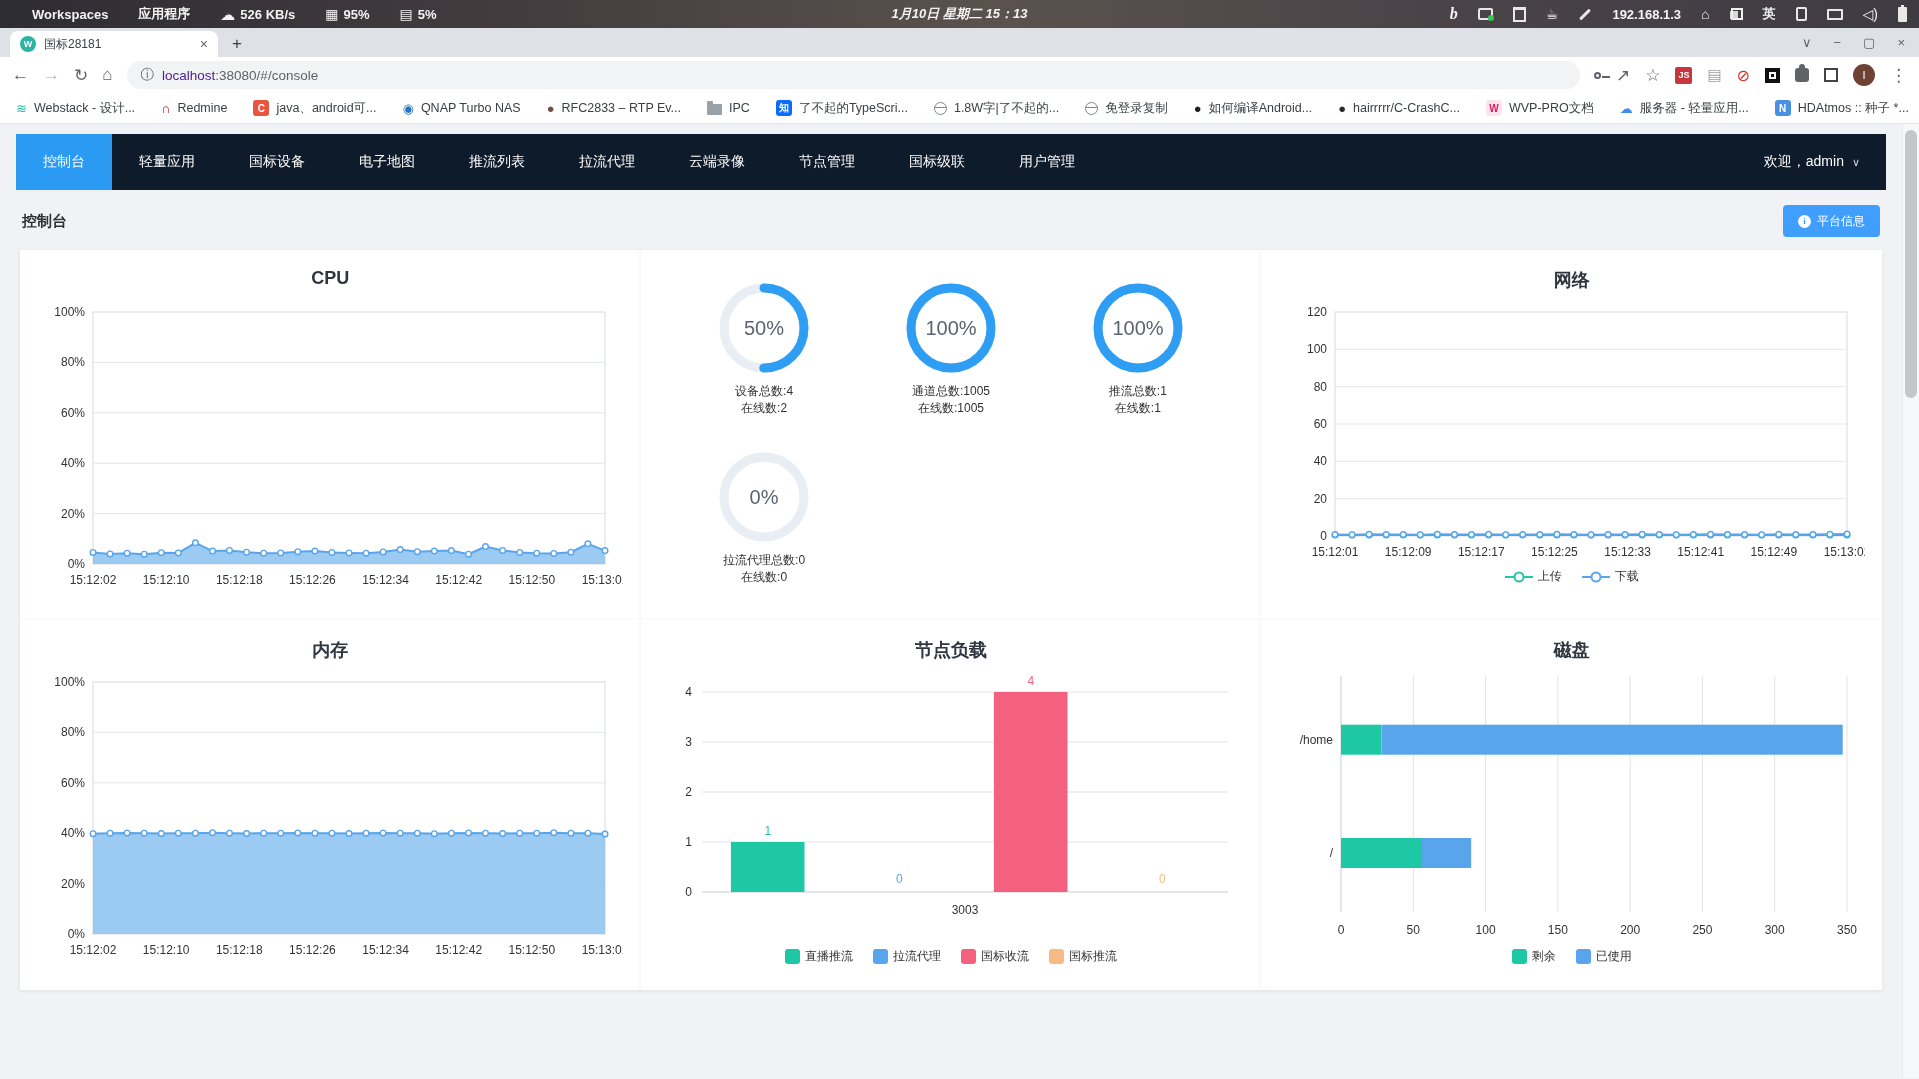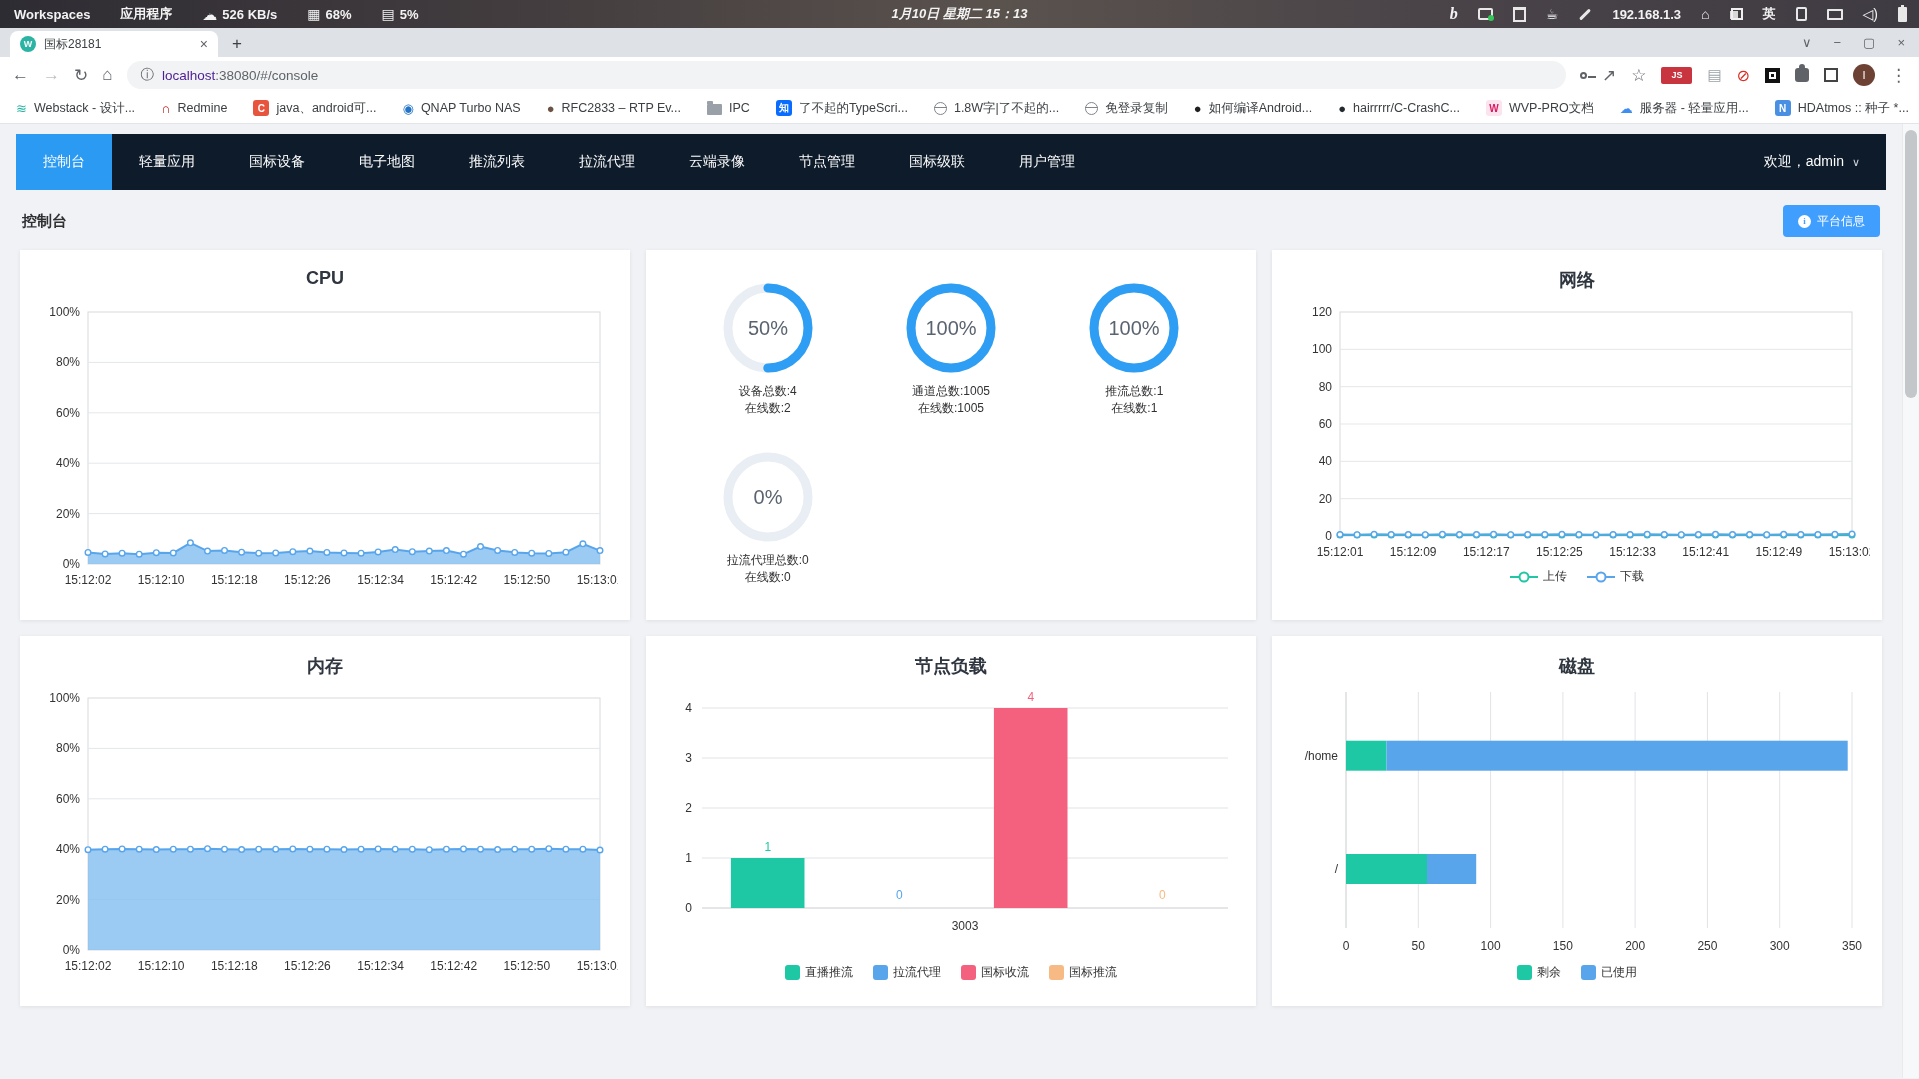--- a/index.html
+++ b/index.html
@@ -8,21 +8,21 @@
     font-family: "Liberation Sans", "DejaVu Sans", sans-serif;
     background: #f0f2f5; font-size: 13px;
   }
   
   .osbar {
     height: 28px; display: flex; align-items: center; position: relative;
     background: linear-gradient(90deg,#2e2c33 0%,#433d3f 28%,#5a524d 52%,#4a4449 74%,#3f3b42 100%);
     color: #f3f3f3; font-size: 13px; font-weight: bold;
   }
   .osbar .grp { display: flex; align-items: center; gap: 8px; }
-  .osbar .left { padding-left: 14px; gap: 30px; }
+  .osbar .left { padding-left: 32px; gap: 30px; }
   .osbar .center { position: absolute; left: 50%; transform: translateX(-50%); font-style: italic; }
   .osbar .right { margin-left: auto; padding-right: 12px; gap: 20px; }
   .osbar .stat { display: flex; align-items: center; gap: 5px; }
   .cloud-dl { position: relative; line-height: 1; font-size: 15px; }
   .cloud-dl .ad { position: absolute; left: 50%; top: 62%; transform: translate(-50%,-50%); font-size: 8px; }
   .os-ic { font-size: 14px; font-weight: normal; line-height: 1; }
   .bing { font-family: "Liberation Serif", serif; font-style: italic; font-weight: bold; font-size: 16px; }
   .shot-ic { width: 15px; height: 12px; border: 2px solid #e8e8e8; border-radius: 2px; position: relative; display: inline-block; }
   .shot-ic::after { content:""; position:absolute; right:-3px; bottom:-3px; width:6px; height:6px; border-radius:50%; background:#35c759; }
   .copy-ic { width: 13px; height: 13px; position: relative; display: inline-block; }
@@ -52,21 +52,21 @@
   
   .addrbar { height: 36px; background:#fff; display:flex; align-items:center; padding:0 12px; gap:14px; color:#5f6368; }
   .addrbar .nav-ic { font-size: 17px; }
   .addrbar .disabled { color:#bdc1c6; }
   .urlpill { flex:1; height:28px; background:#f1f3f4; border-radius:14px; display:flex; align-items:center; gap:8px; padding:0 14px; font-size:13.5px; }
   .urlpill .host { color:#4c1d95; }
   .urlpill .rest { color:#5f6368; }
   .addr-right { display:flex; align-items:center; gap:15px; }
   .key-ic { width:7px; height:7px; border:2px solid #5f6368; border-radius:50%; position:relative; display:inline-block; }
   .key-ic::after { content:""; position:absolute; left:6px; top:2px; width:8px; height:2px; background:#5f6368; }
-  .ext-js { width:31px; height:17px; background:#c9353f; color:#fff; font-size:9px; font-weight:bold; display:flex; align-items:center; justify-content:center; border-radius:2px; }
+  .ext-js { width:17px; height:17px; background:#c9353f; color:#fff; font-size:9px; font-weight:bold; display:flex; align-items:center; justify-content:center; border-radius:2px; }
   .ext-doc { color:#9aa0a6; font-size:15px; }
   .ext-block { color:#d93025; font-size:16px; }
   .ext-bsq { width:15px; height:15px; background:#111; position:relative; display:inline-block; }
   .ext-bsq::after { content:""; position:absolute; inset:4px; border:2px solid #fff; }
   .puzzle-ic { width:14px; height:14px; background:#5f6368; border-radius:3px; position:relative; display:inline-block; }
   .puzzle-ic::after { content:""; position:absolute; top:-4px; left:4px; width:6px; height:6px; border-radius:50%; background:#5f6368; }
   .ext-wsq { width:14px; height:14px; border:2px solid #444; display:inline-block; }
   .avatar { width:22px; height:22px; border-radius:50%; background:#6d4234; color:#fff; font-size:11px; display:flex; align-items:center; justify-content:center; }
   
   .bookmarks { height:31px; background:#fff; border-bottom:1px solid #e2e4e7; display:flex; align-items:center; padding:0 16px; gap:26px; font-size:12.5px; color:#3c4043; }
@@ -85,21 +85,21 @@
   .appnav { margin:10px 16px 0; height:56px; background:#0e1b2b; display:flex; align-items:center; color:#fdfdfd; font-size:14px; }
   .nav-item { height:56px; display:flex; align-items:center; padding:0 27px; cursor:pointer; }
   .nav-item.active { background:#2b9af3; }
   .nav-right { margin-left:auto; padding-right:26px; display:flex; align-items:center; gap:8px; }
   .nav-caret { font-size:11px; color:#cfd6dd; }
   .titlebar { display:flex; align-items:center; justify-content:space-between; padding:15px 22px 13px; }
   .page-title { font-size:15px; font-weight:bold; color:#303133; }
   .btn-primary { background:#409eff; color:#fff; font-size:12px; border:none; border-radius:4px; padding:0 15px; height:32px; display:flex; align-items:center; gap:6px; cursor:pointer; }
   .info-i { width:13px; height:13px; border-radius:50%; background:#fff; color:#409eff; font-size:9px; font-weight:bold; font-family:"Liberation Serif",serif; display:flex; align-items:center; justify-content:center; }
   
-  .grid { display:grid; grid-template-columns:repeat(3,1fr); grid-auto-rows:370px; gap:16px; padding:0 20px; }
+  .grid { display:grid; grid-template-columns:repeat(3,1fr); grid-auto-rows:370px; gap:0; padding:0 20px; }
   .panel { background:#fff; box-shadow:0 1px 4px rgba(0,0,0,.08); overflow:hidden; }
   .panel-title { text-align:center; font-size:18px; font-weight:bold; color:#2f3640; padding-top:18px; height:46px; }
   .chart-svg { display:block; margin:0 auto; }
   .legend { display:flex; justify-content:center; align-items:center; gap:20px; font-size:12px; color:#333; }
   .lg-item { display:flex; align-items:center; gap:5px; }
   .sw { width:15px; height:15px; border-radius:3px; display:inline-block; }
   .circles { height:100%; display:grid; grid-template-columns:1fr 1fr 1fr; grid-template-rows:1fr 1fr; justify-items:center; align-items:center; padding:14px 30px 18px; }
   .circle-box { text-align:center; }
   .circle-cap { font-size:12px; color:#303133; line-height:17px; margin-top:4px; }
 </style>
@@ -109,21 +109,21 @@
 <div class="osbar">
   <div class="grp left">
     <span>Workspaces</span>
     <span>应用程序</span>
     <span class="stat">
       <span class="cloud-dl"><span>☁</span><span class="ad">↓</span></span>
       <span>526 KB/s</span>
     </span>
     <span class="stat">
       <span class="os-ic">▦</span>
-      <span>68%</span>
+      <span>95%</span>
     </span>
     <span class="stat">
       <span class="os-ic">▤</span>
       <span>5%</span>
     </span>
   </div>
   <div class="center">1月10日 星期二 15：13</div>
   <div class="grp right">
     <span class="bing">b</span>
     <span class="shot-ic"></span>

